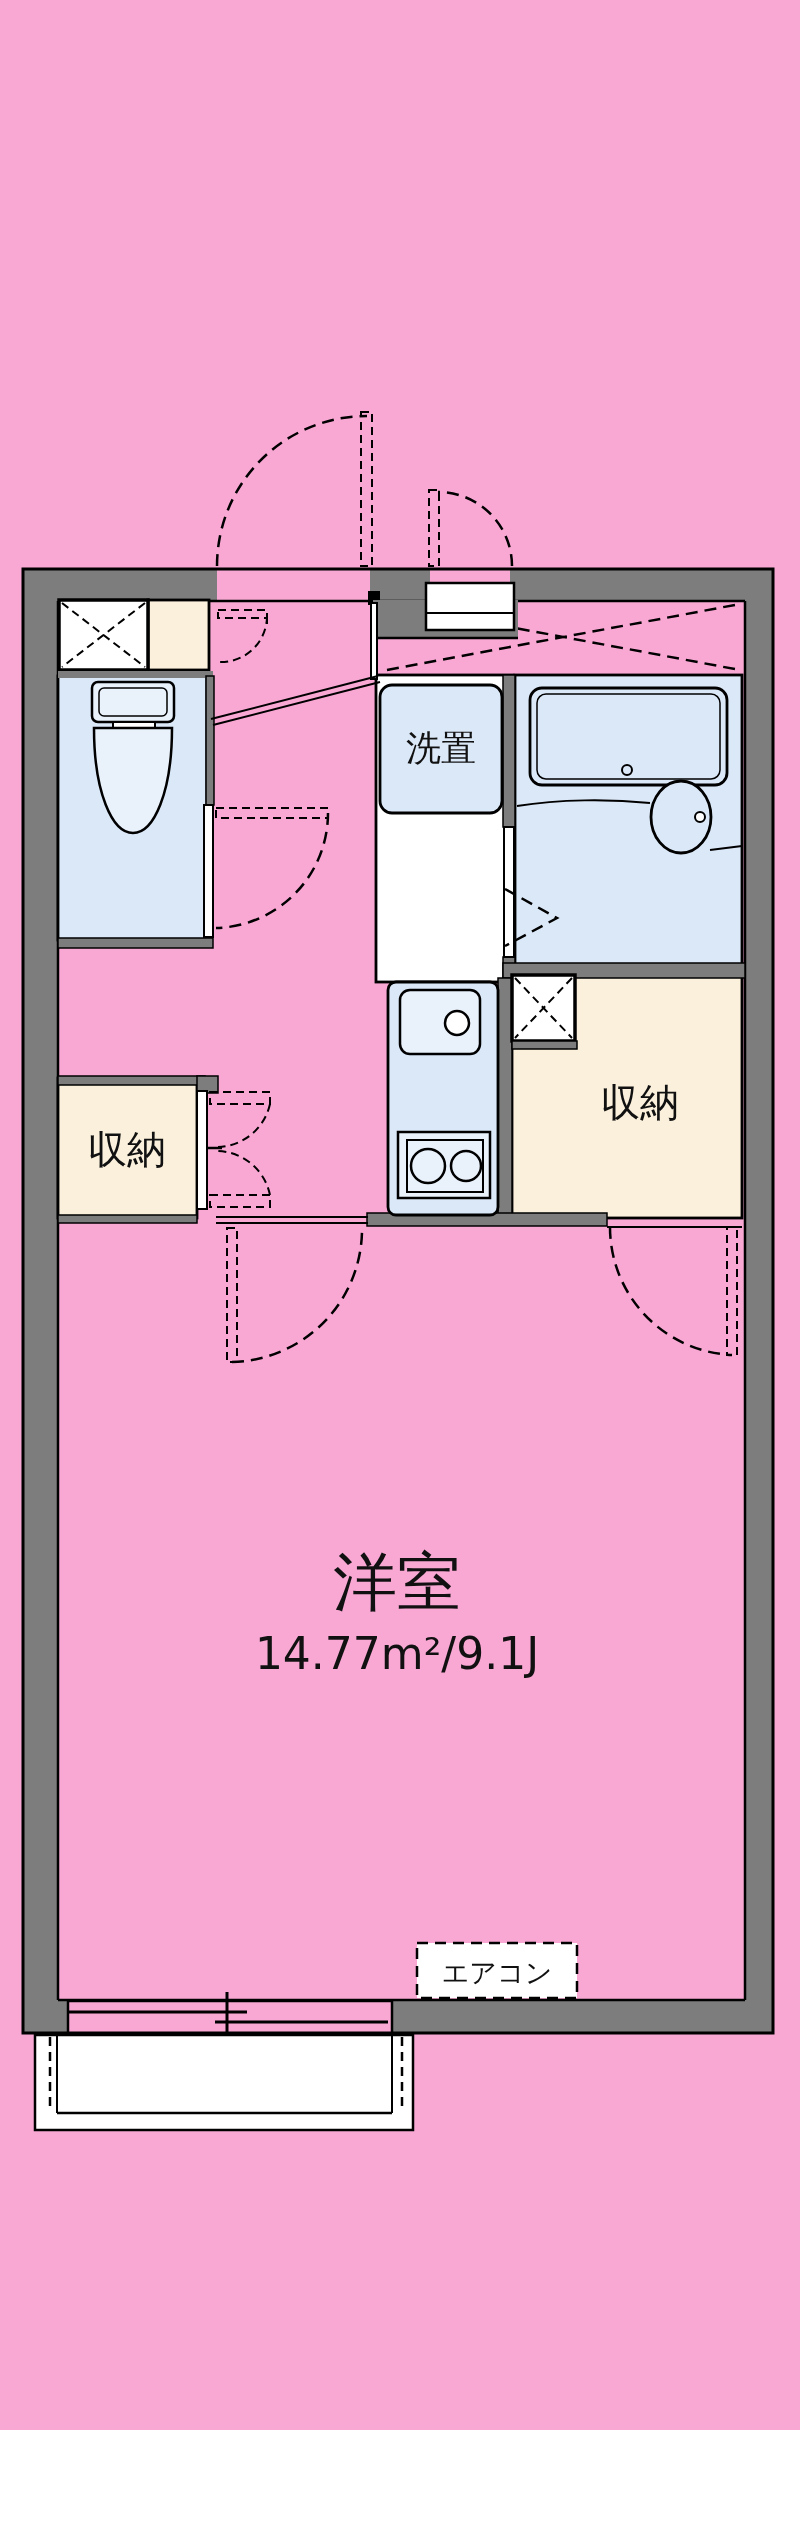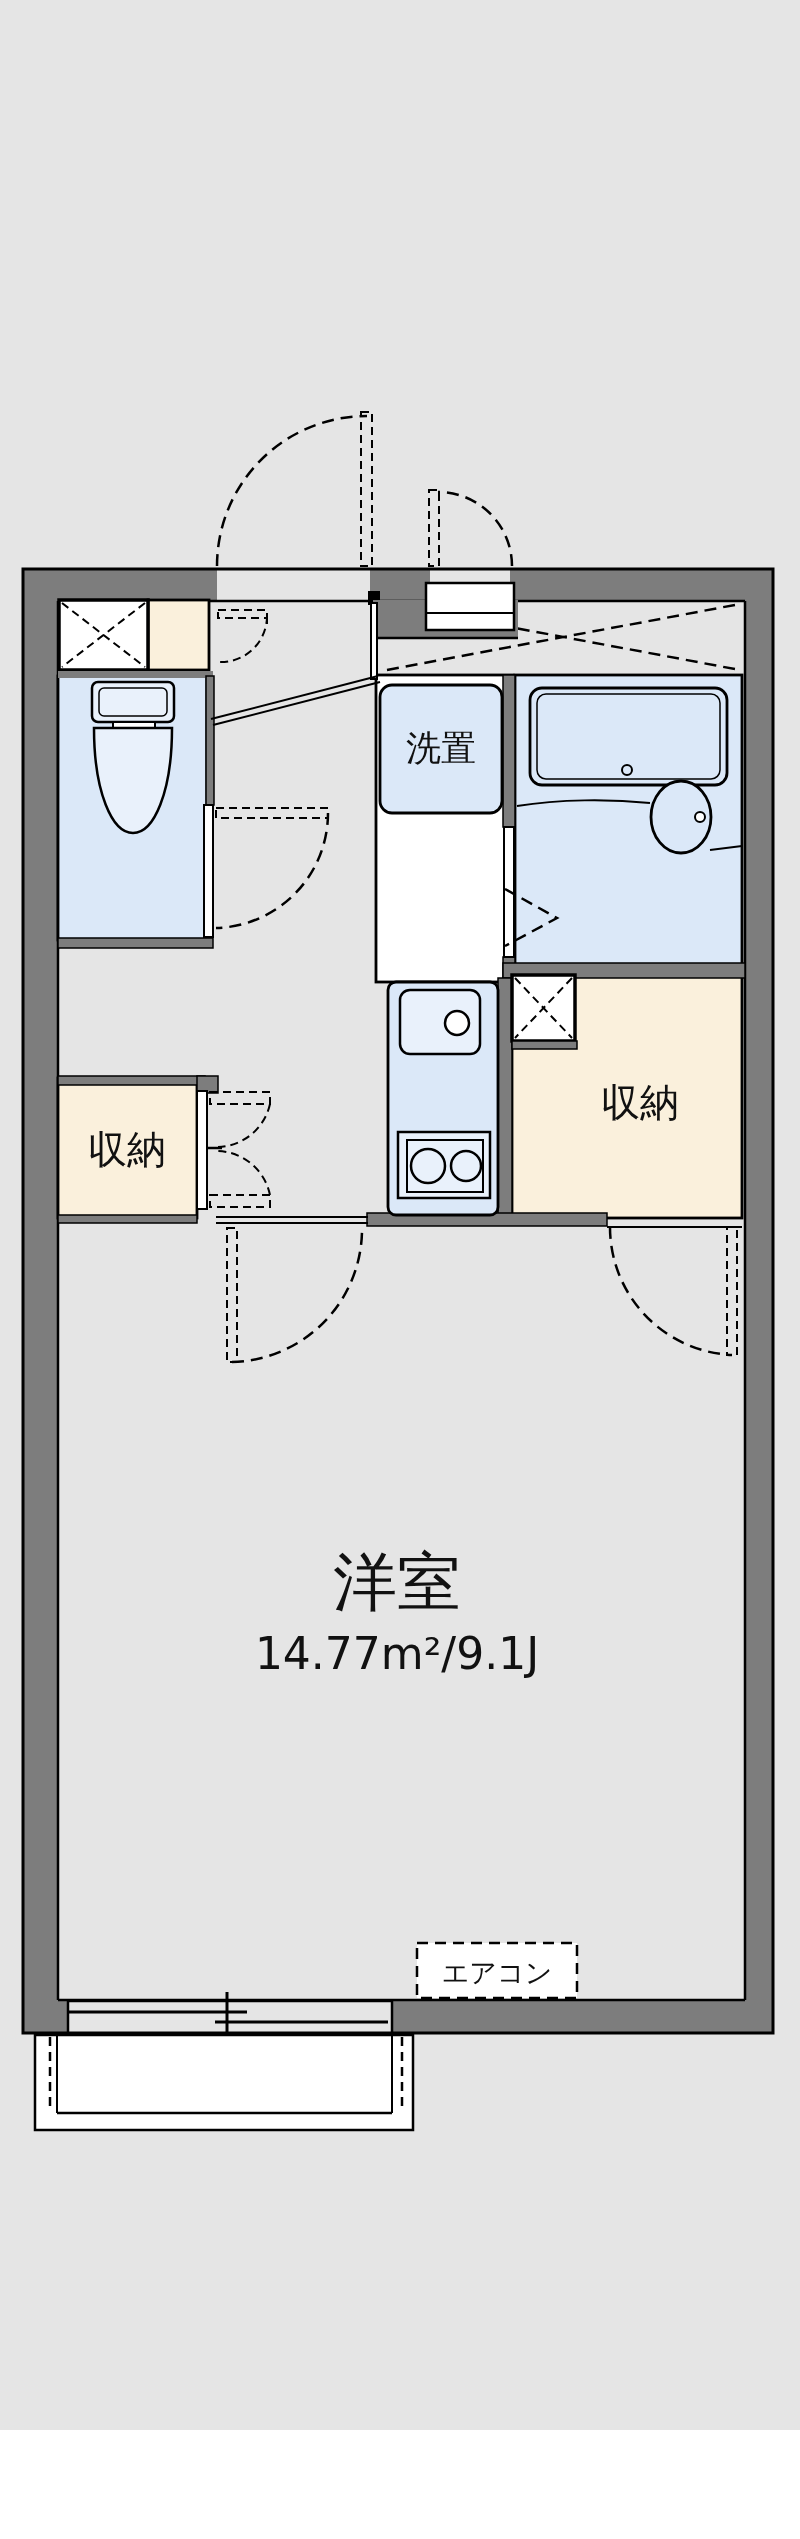--- a/index.html
+++ b/index.html
@@ -1,16 +1,16 @@
 <!DOCTYPE html>
 <html style="--wall-gray: #7d7d7d; --room-blue: #dbe8f8; --room-cream: #faf0dc; --fixture-blue: #e9f1fb;"><head>
 <meta charset="utf-8">
 <style>
   html,body{margin:0;padding:0;background:#ffffff;}
-  .page{position:relative;width:800px;height:2430px;background:#e5e5e5;overflow:hidden;
+  .page{position:relative;width:800px;height:2430px;background:#f9a8d4;overflow:hidden;
         font-family:"DejaVu Sans","Liberation Sans",sans-serif;}
   svg{position:absolute;left:0;top:0;}
   .wall{fill:var(--wall-gray);}
   .blue-room{fill:var(--room-blue);stroke:#000;stroke-width:2.8;}
   .cream-room{fill:var(--room-cream);stroke:#000;stroke-width:2.8;}
   .white-room{fill:#ffffff;stroke:#000;stroke-width:2.8;}
   .ps-box{fill:#ffffff;stroke:#000;stroke-width:3.5;}
   .fixture{fill:var(--fixture-blue);stroke:#000;stroke-width:2.5;}
   .thin{stroke:#000;fill:none;stroke-width:1.5;}
   .ln{stroke:#000;fill:none;stroke-width:2.5;}

